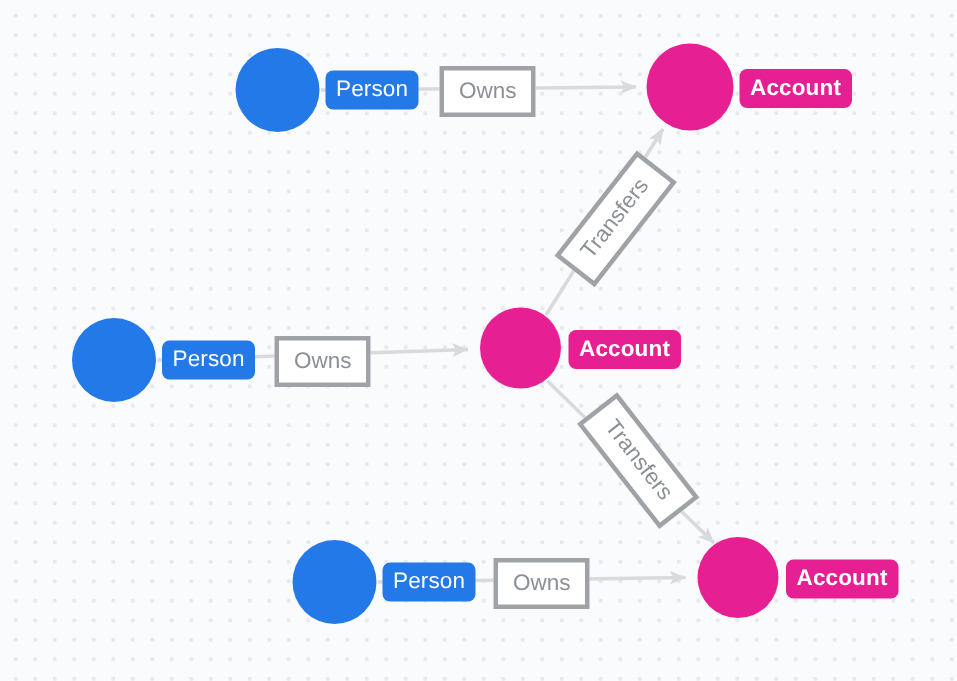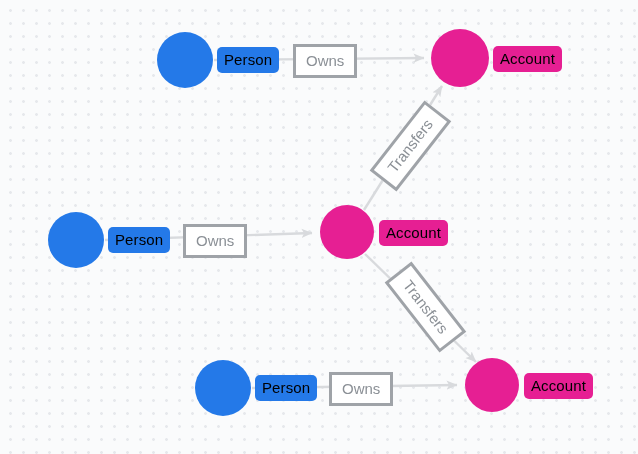--- a/index.html
+++ b/index.html
@@ -41,33 +41,34 @@
   .node-person {
     background: #2479e8;
   }
   .node-account {
     background: #e61f93;
   }
 
   
   .node-label {
     position: absolute;
-    color: #000000;
+    color: #ffffff;
     font-size: 15px;
     line-height: 1;
     padding: 5px 7px 6px 7px;
     border-radius: 5px;
     white-space: nowrap;
     letter-spacing: 0.1px;
   }
   .label-person {
     background: #2479e8;
   }
   .label-account {
     background: #e61f93;
+    font-weight: bold;
   }
 
   
   .edge-label {
     position: absolute;
     background: #ffffff;
     border: 3px solid #9fa3a8;
     color: #8b9096;
     font-size: 15px;
     line-height: 1;

